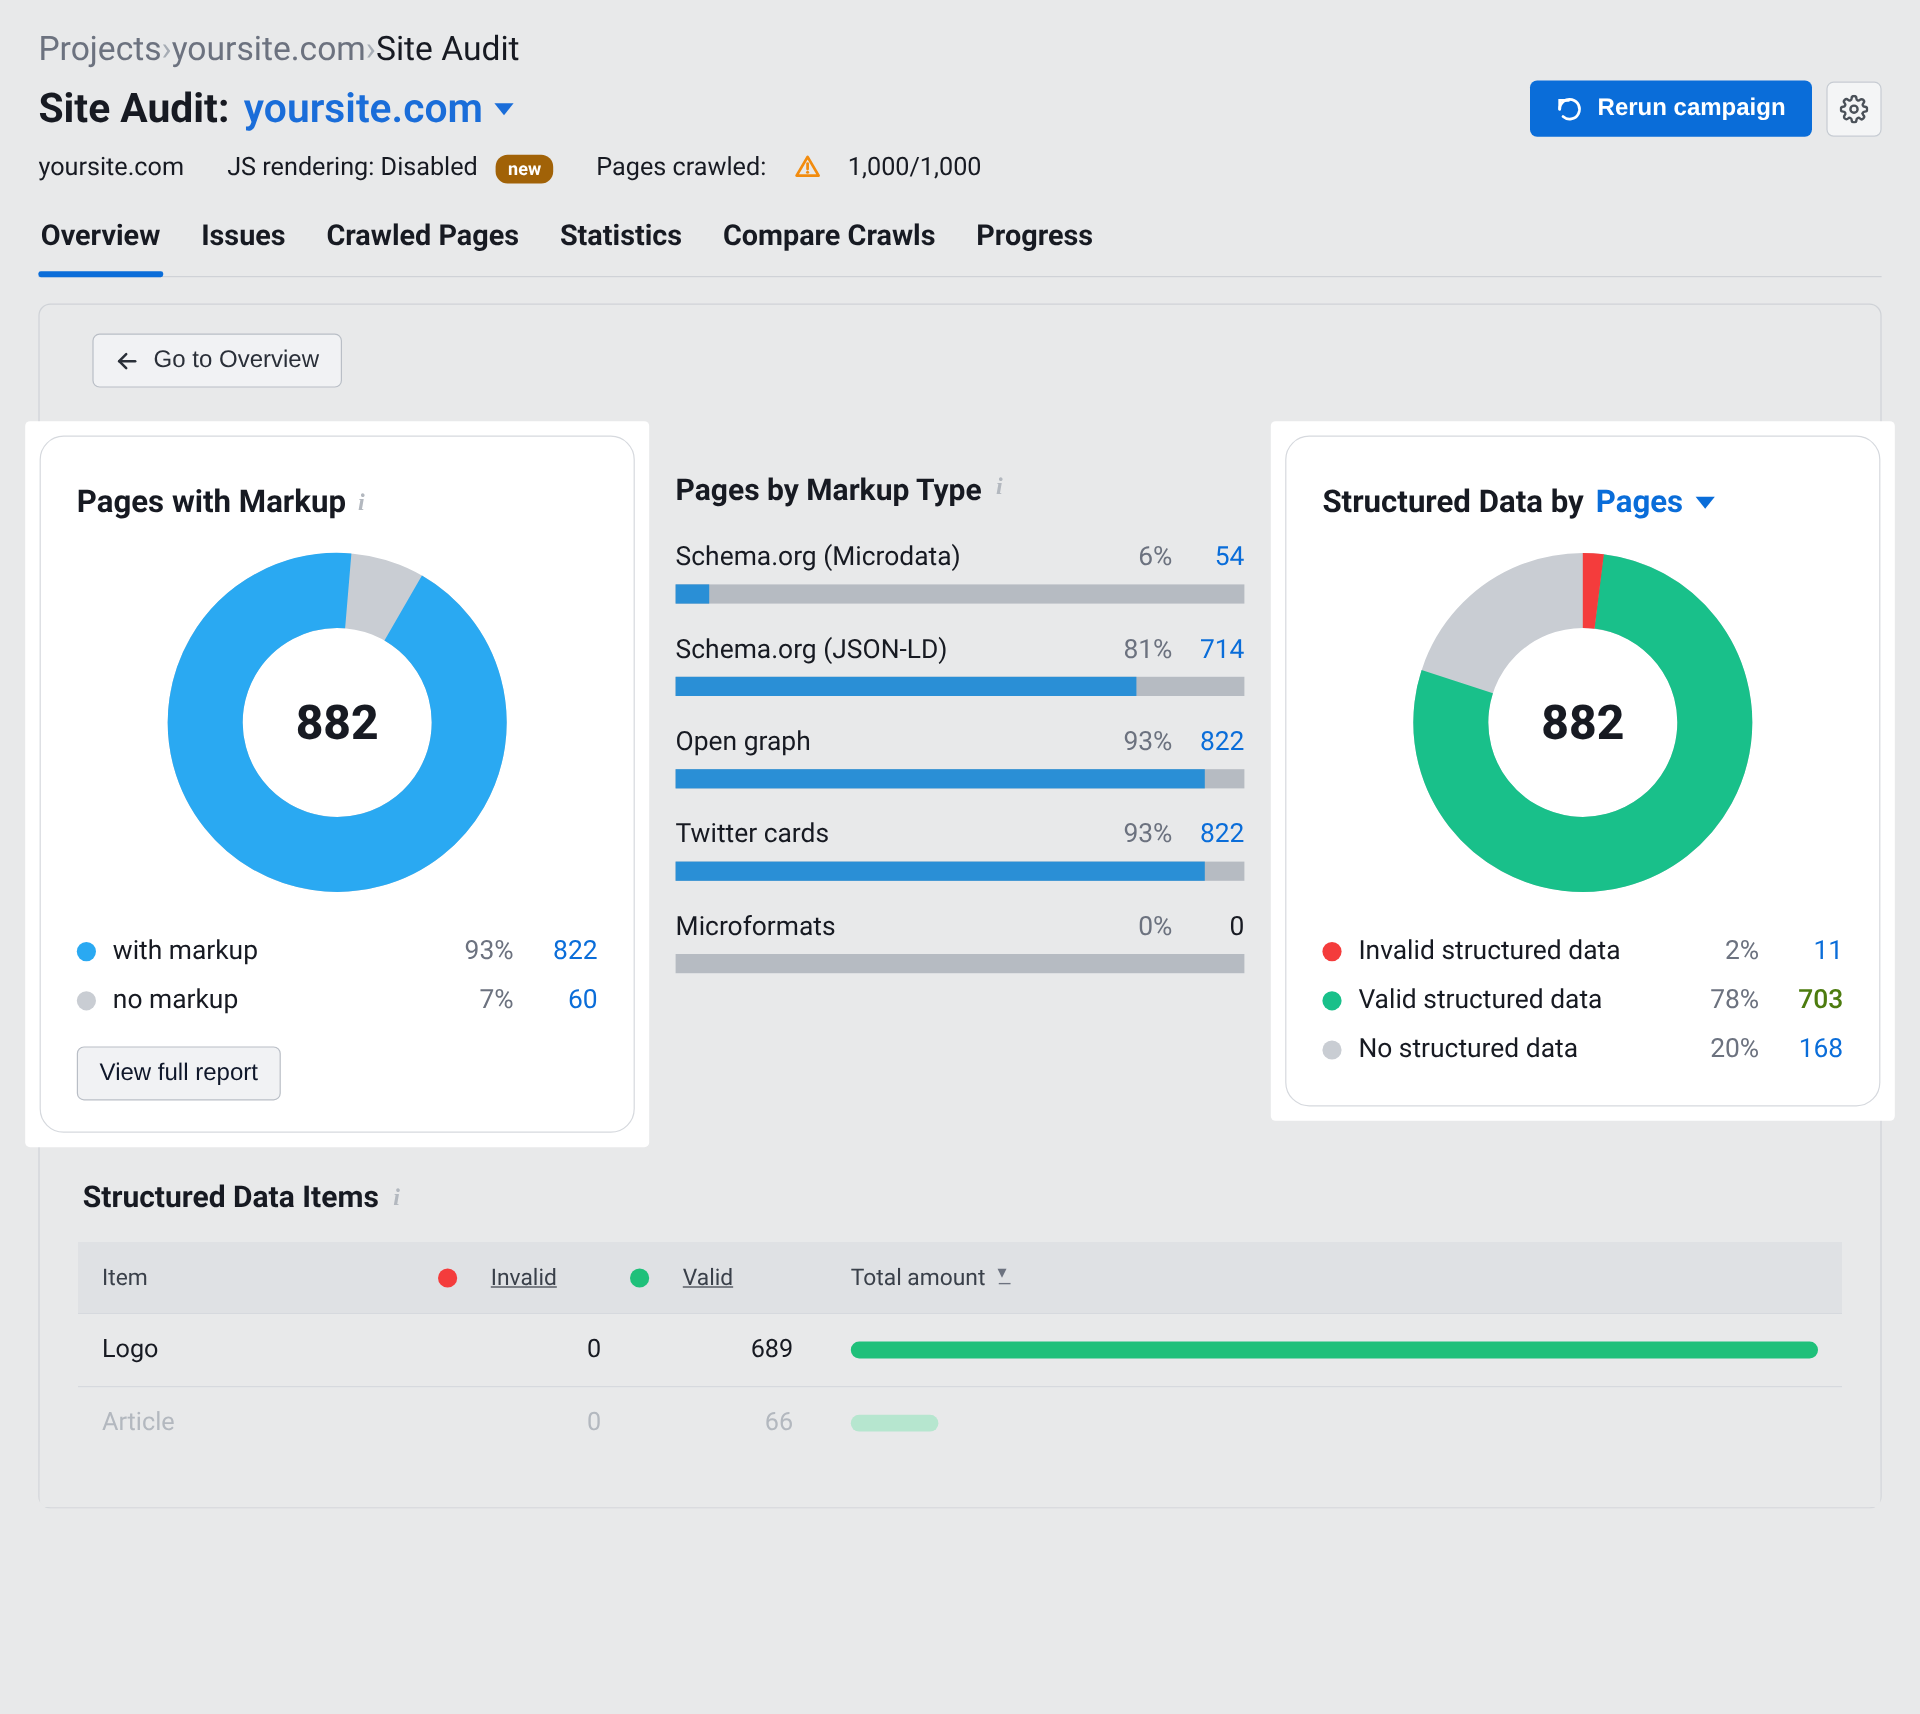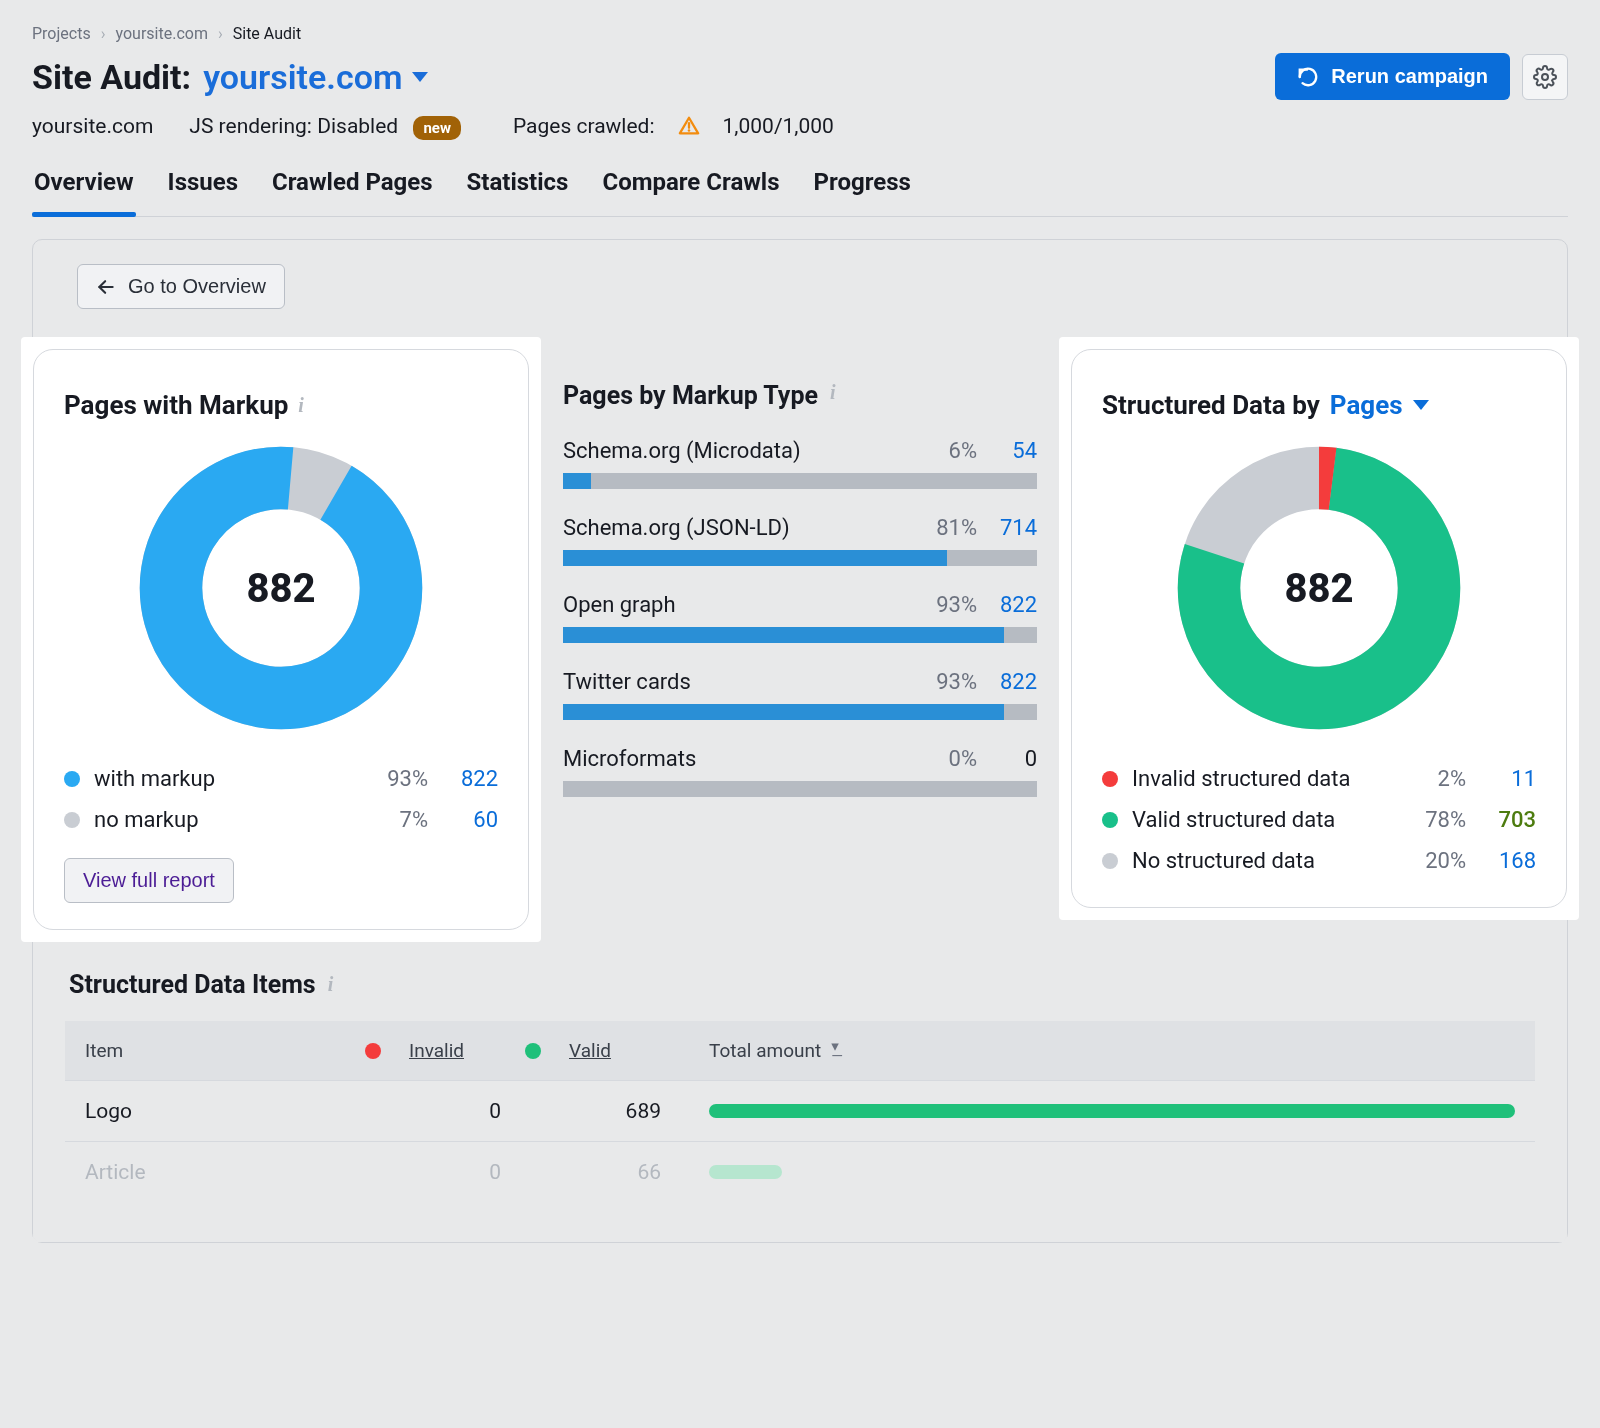--- a/index.html
+++ b/index.html
@@ -6,21 +6,21 @@
   html, body {
     margin: 0; padding: 0;
     font-family: -apple-system, BlinkMacSystemFont, "Segoe UI", Roboto, Helvetica, Arial, sans-serif;
     background: #e8e9ea;
     color: #171a22;
     font-size: 18px;
   }
   .page { width: 1600px; padding: 24px 32px 0 32px; }
 
   
-  .breadcrumb { display: flex; align-items: flex-end; gap: 10px; color: #6c727f; font-size: 16px; margin-bottom: 10px; }
+  .breadcrumb { display: flex; align-items: flex-end; color: #6c727f; font-size: 28px; margin-bottom: 10px; }
   .breadcrumb .sep { color: #a7adb5; }
   .breadcrumb .current { color: #171a22; }
 
   
   .title-row { display: flex; align-items: center; justify-content: space-between; margin-bottom: 14px; }
   .title-left { display: flex; align-items: center; gap: 12px; }
   .page-title { font-size: 34px; font-weight: 700; }
   .title-domain { color: #1a6dd9; font-size: 34px; font-weight: 600; display:flex; align-items:center; gap:10px;}
   .chev { display:inline-block; width:0; height:0; border-left:8px solid transparent; border-right:8px solid transparent; border-top:10px solid #1a6dd9; }
   .title-right { display:flex; align-items:center; gap:12px; }
@@ -33,21 +33,21 @@
     background:#f4f5f6; display:flex; align-items:center; justify-content:center; cursor:pointer;
     color:#4b5159;
   }
 
   
   .meta-row { display:flex; align-items:center; gap:36px; color:#171a22; font-size:21px; margin-bottom:30px; }
   .pill-new {
     background:#a16207; color:#fff; font-size:15px; font-weight:700;
     padding:3px 10px; border-radius:10px; margin-left:10px;
   }
-  .crawled { display:flex; align-items:center; gap:23px;margin-left:16px; }
+  .crawled { display:flex; gap:23px; }
 
   
   .tabs { display:flex; gap:30px; border-bottom:1px solid #cfd2d7; margin-bottom:22px; }
   .tab { padding: 0 2px 20px 2px; font-size:24px; font-weight:700; color:#171a22; cursor:pointer; position:relative; }
   .tab.active::after { content:""; position:absolute; left:0; right:0; bottom:-1px; height:5px; background:#0a6dd9; border-radius:2px; }
 
   
   .panel {
     border:1px solid #cfd2d7; border-radius:10px; padding:24px 32px 0 32px; position:relative;
     background:#e8e9ea;
@@ -83,21 +83,21 @@
   }
   .legend-row { display:flex; align-items:center; font-size:22px; padding:8px 0; }
   .legend-row .dot { width:16px; height:16px; border-radius:50%; margin-right:14px; flex-shrink:0; }
   .legend-row .lbl { flex:1; color:#171a22; }
   .legend-row .pct { width:64px; text-align:right; color:#6c727f; }
   .legend-row .cnt { width:70px; text-align:right; color:#0a6dd9; }
   .legend-row .cnt.black { color:#4d7c0f; font-weight:500; }
 
   .vfr-btn {
     margin-top:18px; border:1px solid #b9bec6; border-radius:6px; padding:10px 18px;
-    background:#f1f2f4; font-size:20px; cursor:pointer; color:#4c1d95;
+    background:#f1f2f4; font-size:20px; cursor:pointer; color:#0f172a;
   }
 
   
   .mid-col { flex:1 1 0; padding:44px 22px 0 22px; }
   .mid-col h3 { margin:0 0 28px 0; font-size:25px; font-weight:700; display:flex; align-items:flex-start; gap:12px; }
   .bar-block { margin-bottom:26px; }
   .bar-head { display:flex; align-items:center; font-size:22px; margin-bottom:10px; }
   .bar-head .nm { flex:1; color:#171a22; }
   .bar-head .pct { color:#6c727f; margin-right:14px; }
   .bar-head .cnt { color:#0a6dd9; min-width:46px; text-align:right; }

